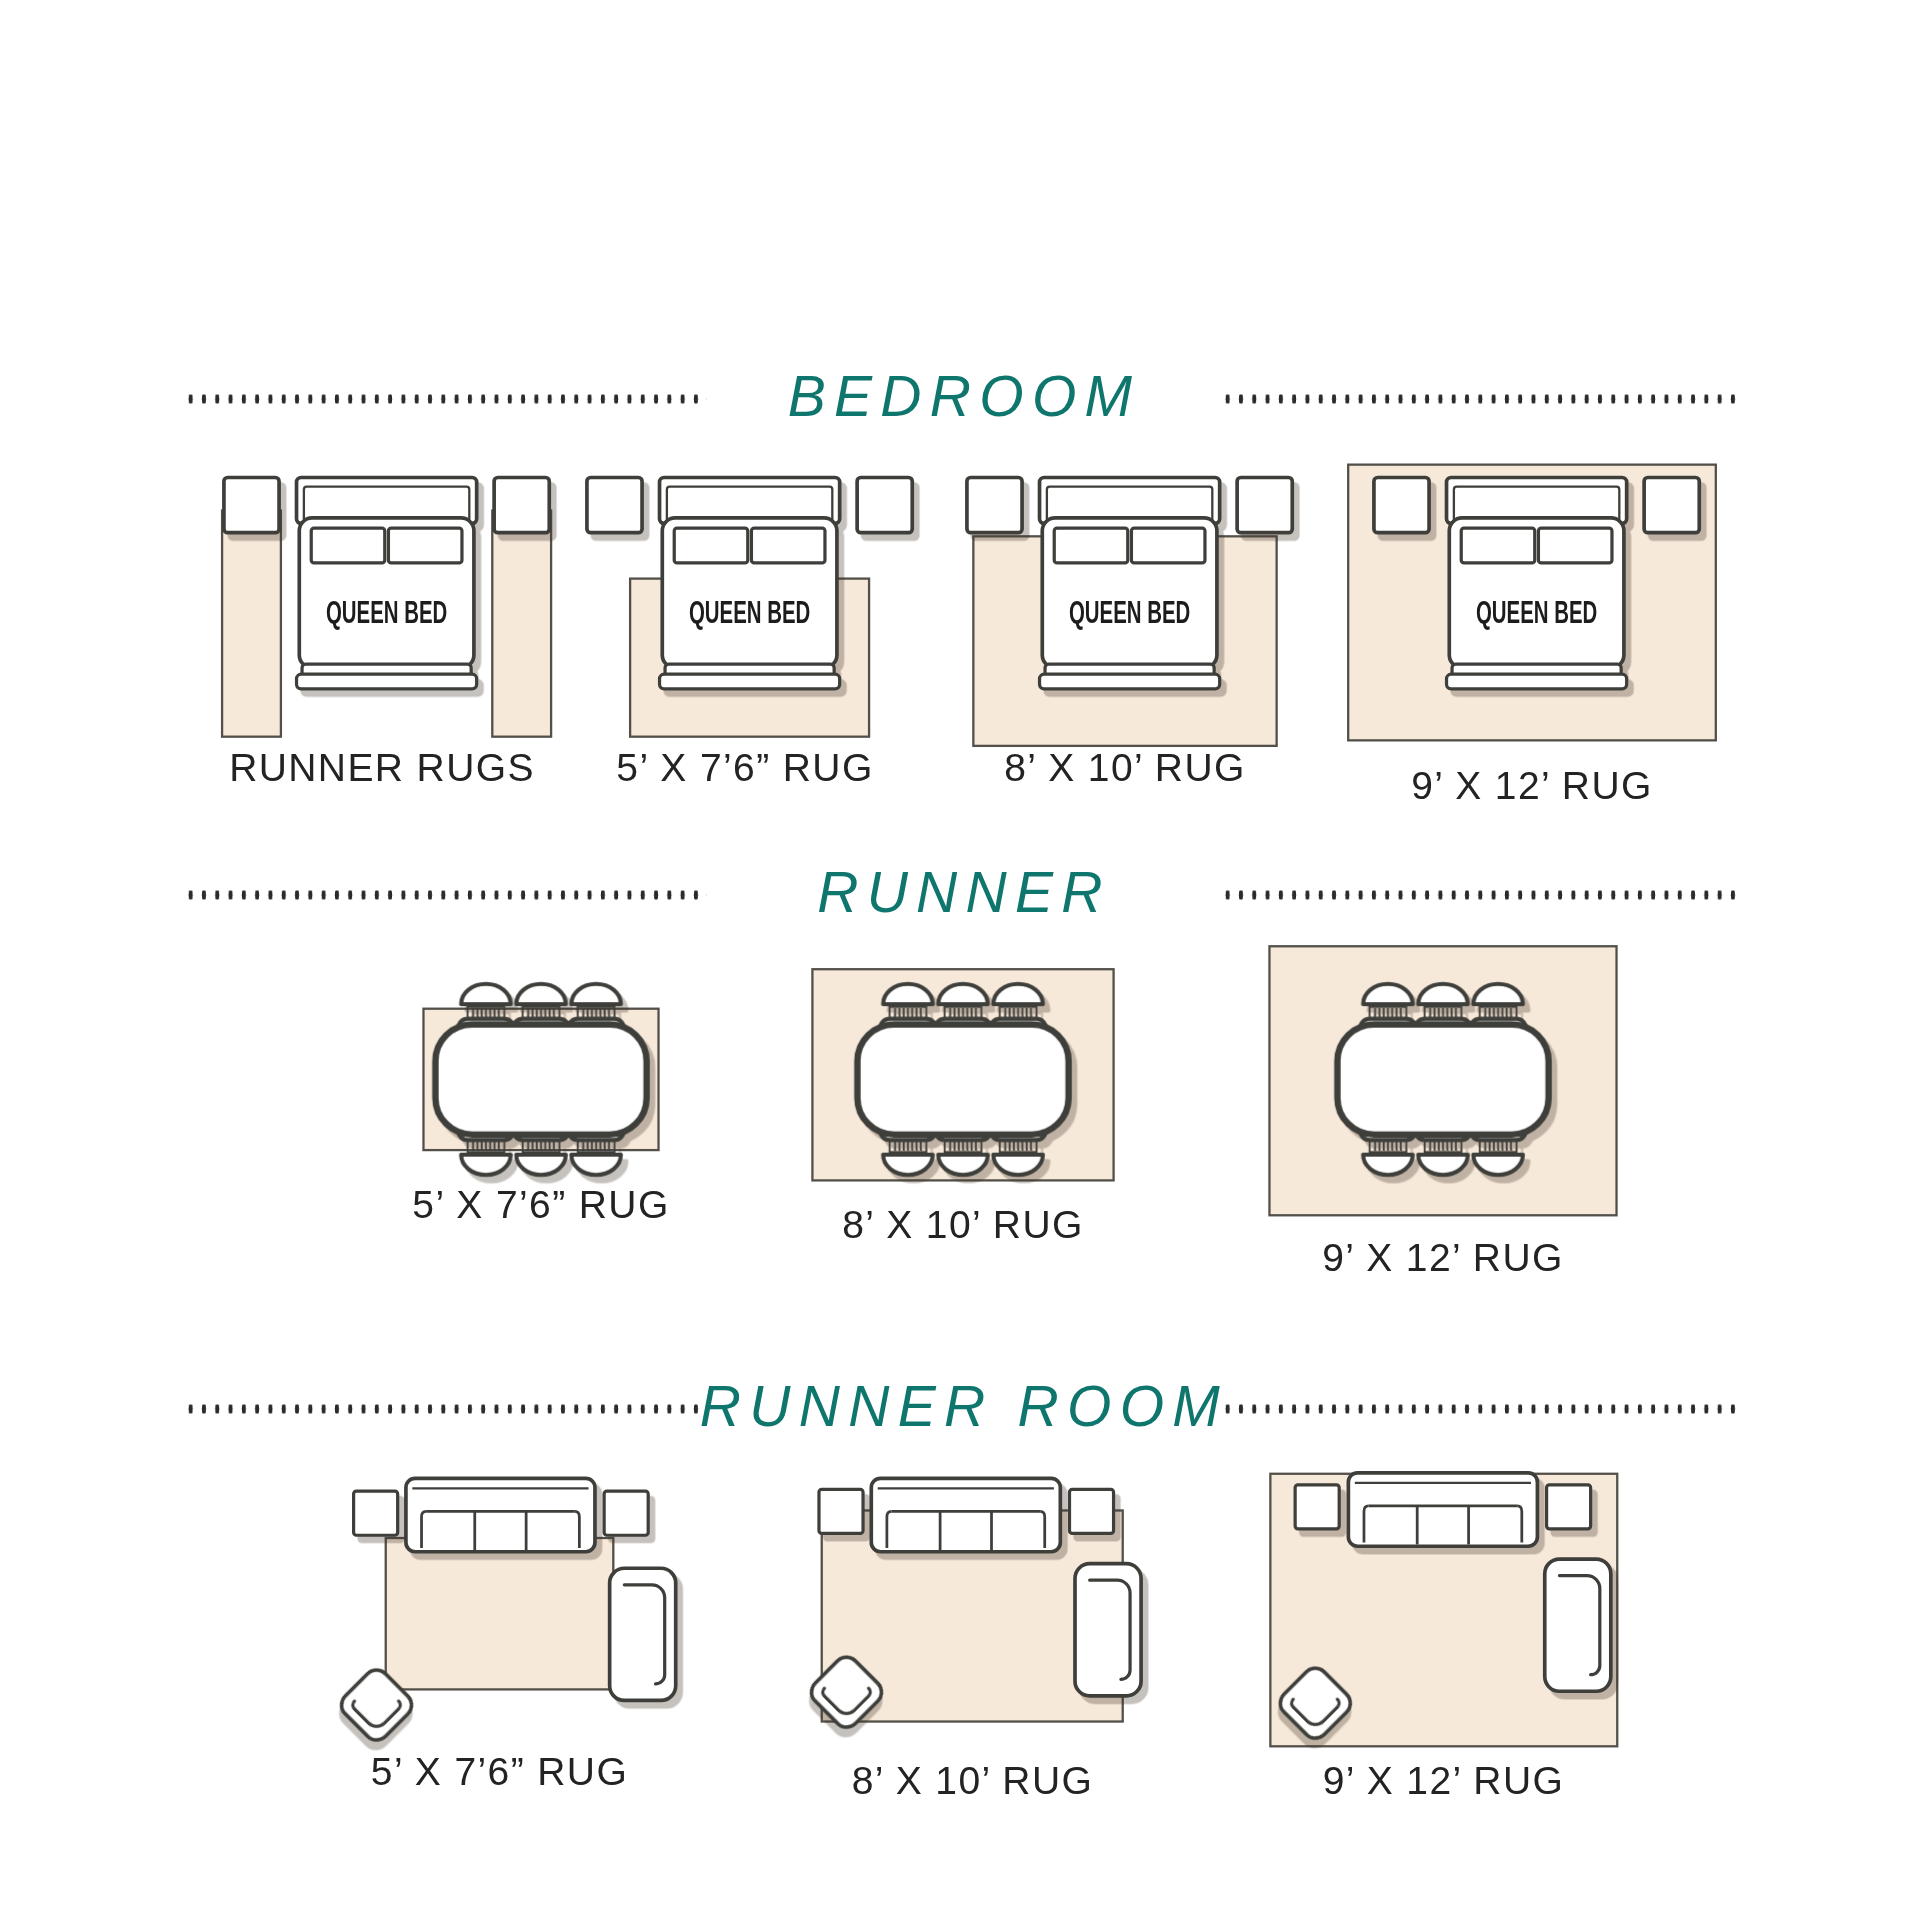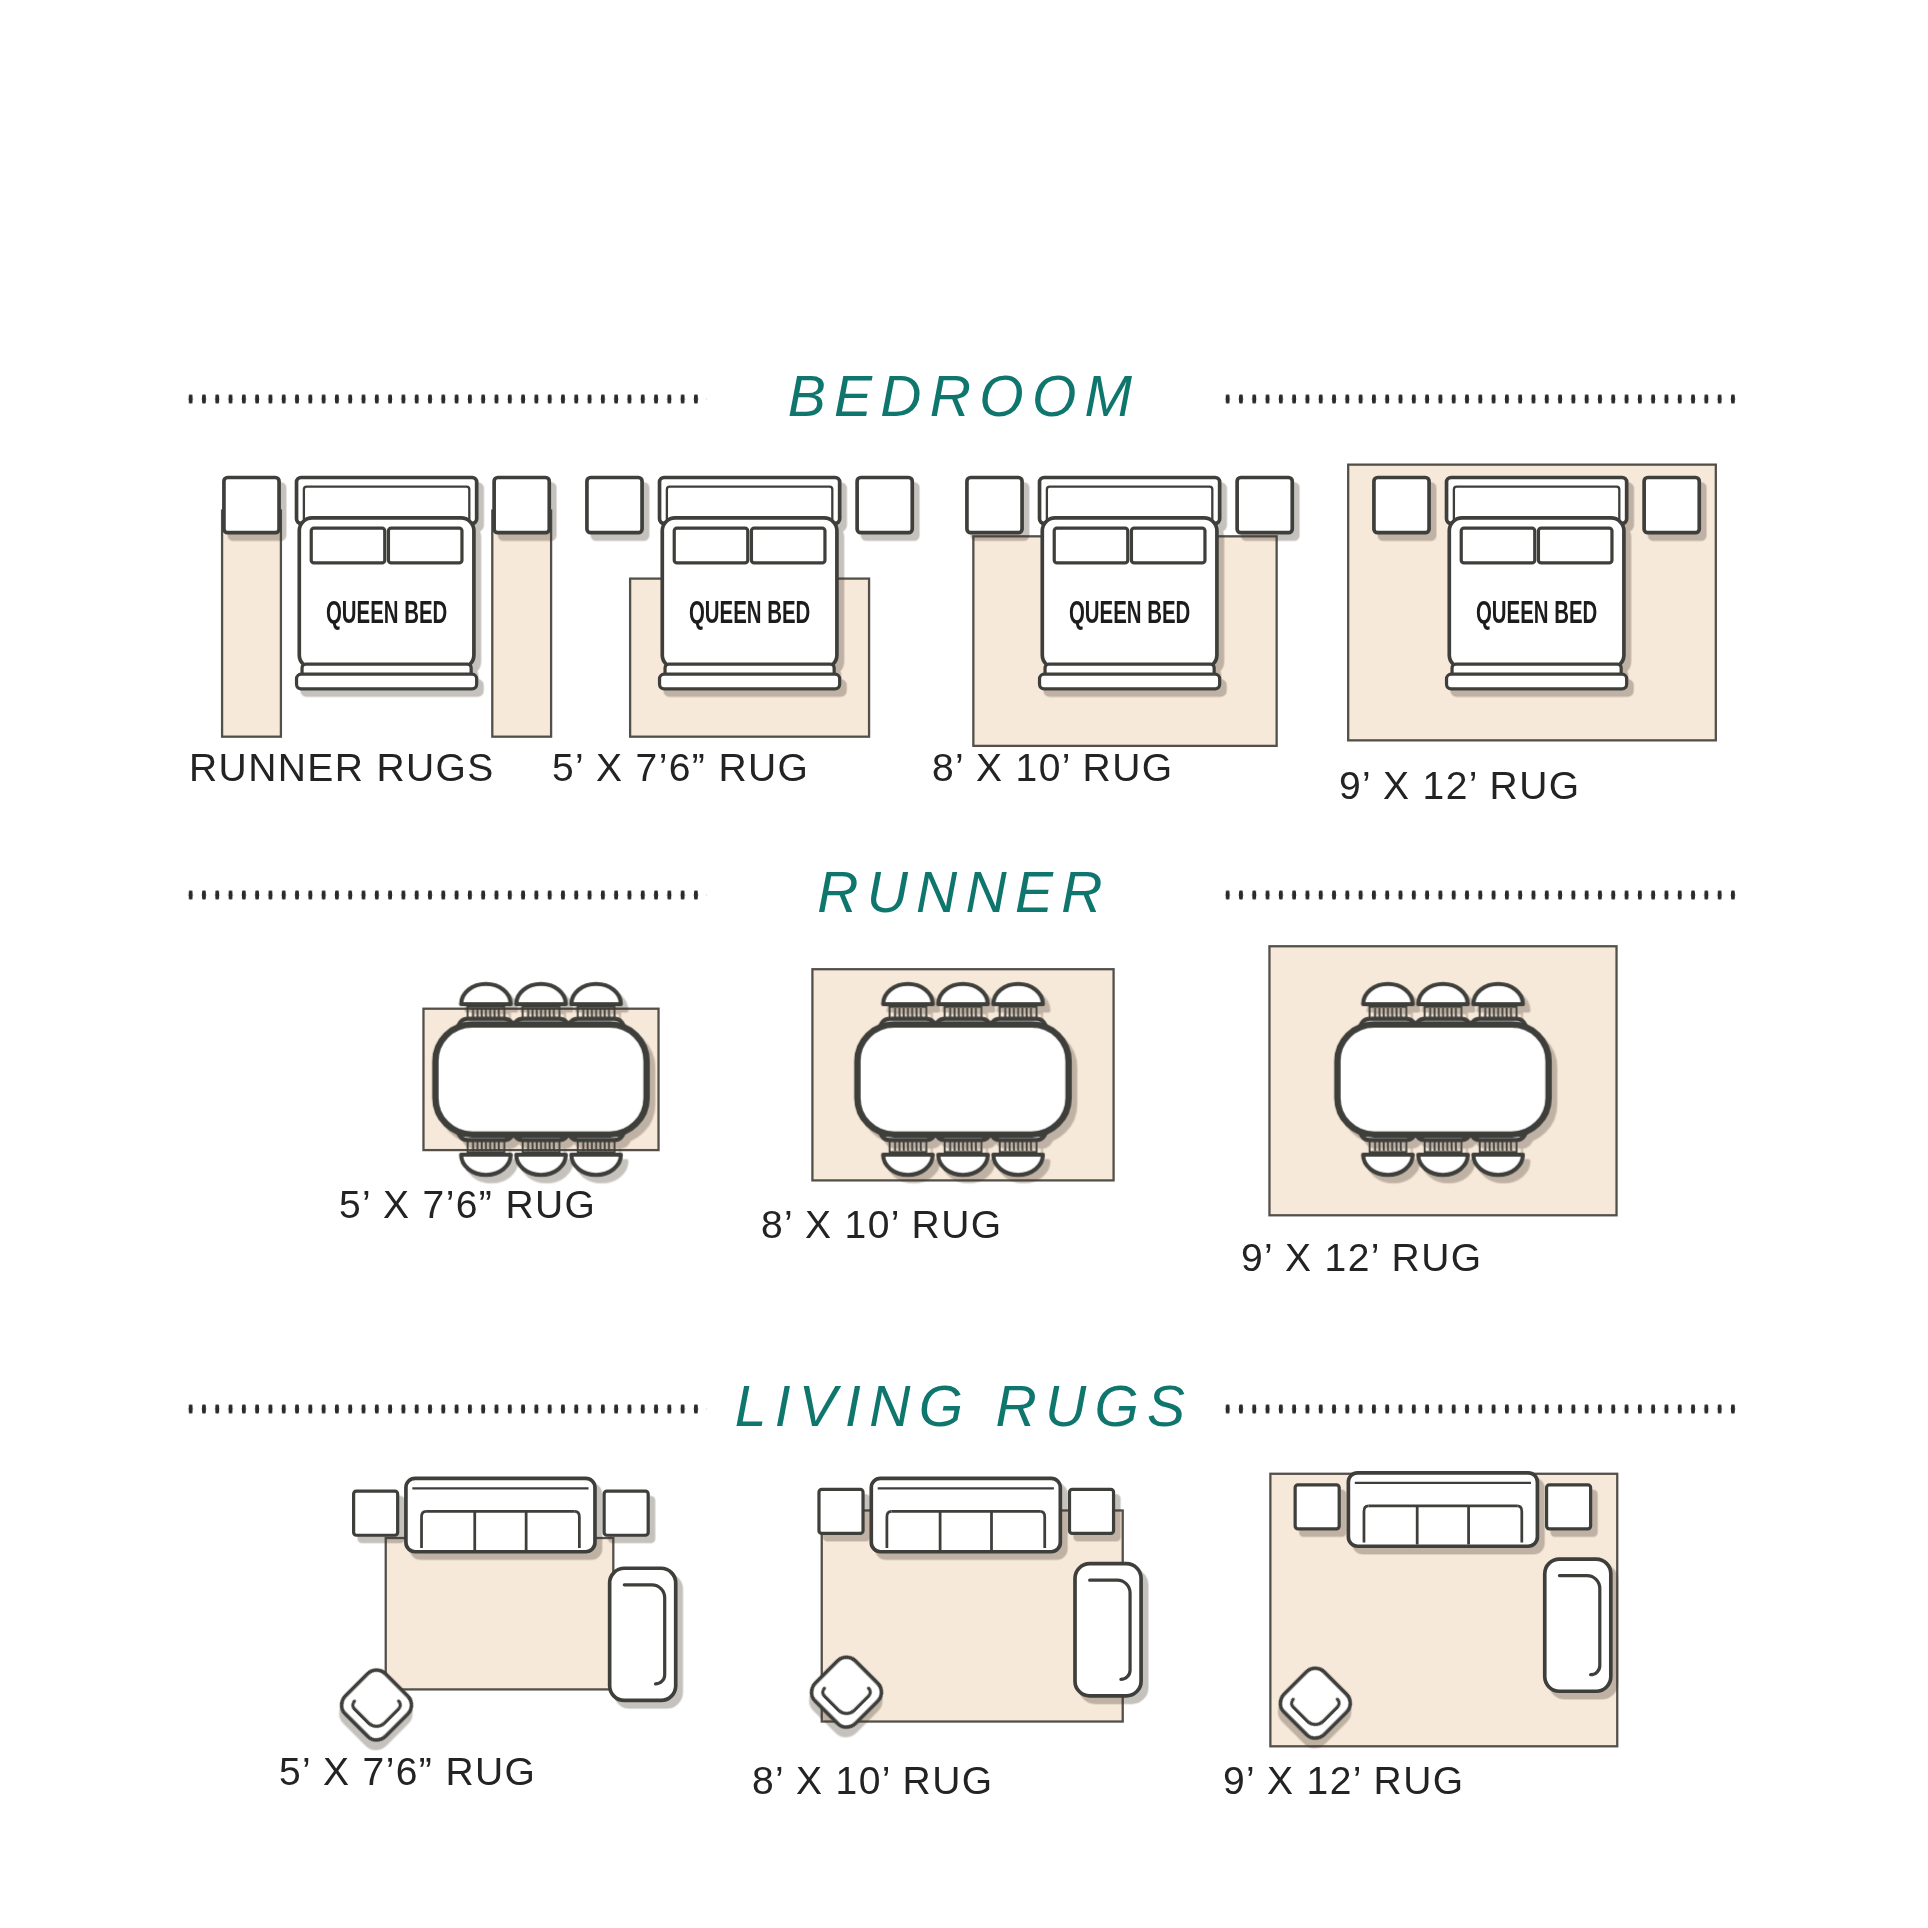--- a/index.html
+++ b/index.html
@@ -14,21 +14,21 @@
   .sec-title{position:absolute;left:0;width:1928px;text-align:center;top:50%;transform:translateY(-54%);
              font-size:57px;font-style:italic;font-weight:500;letter-spacing:8.3px;color:#0f766e;}
   .dots{position:absolute;top:50%;transform:translateY(-50%);height:11px;
         background-image:radial-gradient(ellipse 2.4px 5.1px at 50% 50%, #2b2b2b 97%, rgba(0,0,0,0) 100%);
         background-size:13.3px 11px;background-repeat:repeat-x;}
   .dots.l{left:184px;width:523px;}
   .dots.r{left:1221px;width:520px;}
   
   .cell{position:absolute;}
   .cell svg{overflow:visible;display:block;}
-  .rug-label{position:absolute;left:0;right:0;font-size:39px;letter-spacing:1.4px;
+  .rug-label{position:absolute;left:0;right:0;text-align:center;font-size:39px;letter-spacing:1.4px;
              color:#232323;white-space:nowrap;}
   
   .wf{fill:#ffffff;}
   .o2{stroke:#3e3e3b;stroke-width:2;fill:none;}
   .o25{stroke:#3e3e3b;stroke-width:2.5;fill:none;}
   .o3{stroke:#3e3e3b;stroke-width:3;fill:none;}
   .o35{stroke:#3e3e3b;stroke-width:3.5;stroke-linejoin:round;}
   .o4{stroke:#3e3e3b;stroke-width:4;stroke-linejoin:round;}
   .o45{stroke:#3e3e3b;stroke-width:4.5;stroke-linejoin:round;}
   .o7{stroke:#3e3e3b;stroke-width:7;stroke-linejoin:round;}
@@ -197,21 +197,21 @@
       <rect x="31" y="0" width="378" height="293" class="rug"></rect>
       <g transform="translate(105,85)" class="sh">
           <use href="#kset"></use>
         </g>
     </svg>
     <div class="rug-label" style="top:290px">9’ X 12’ RUG</div>
   </div>
 
   <div class="sec-head" style="top:1374px">
     <div class="dots l"></div>
-    <div class="sec-title">LIVING RUGS</div>
+    <div class="sec-title">RUNNER ROOM</div>
     <div class="dots r"></div>
   </div>
 
   <div class="cell" style="left:257px;top:1460px;width:441px;height:367px">
     <svg width="441" height="312" viewBox="0 0 480 340">
       <rect x="140" y="85" width="248" height="165" class="rug"></rect>
       <g transform="translate(160,18)" class="sh">
           <use href="#sofa"></use>
         </g>
       <g transform="translate(105,34)" class="sh">

